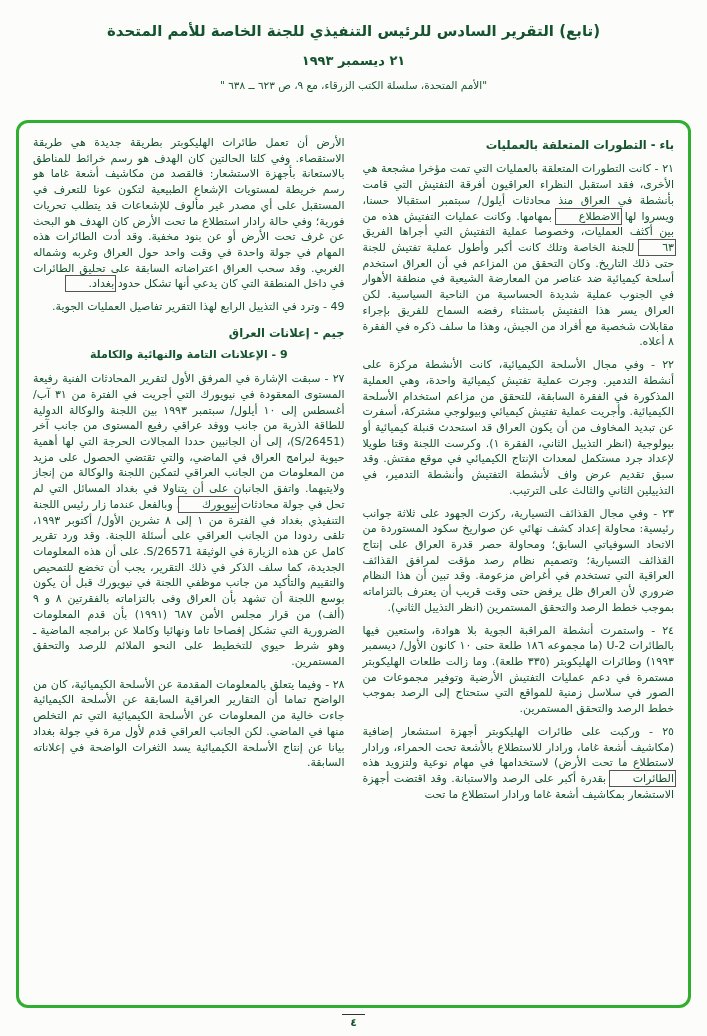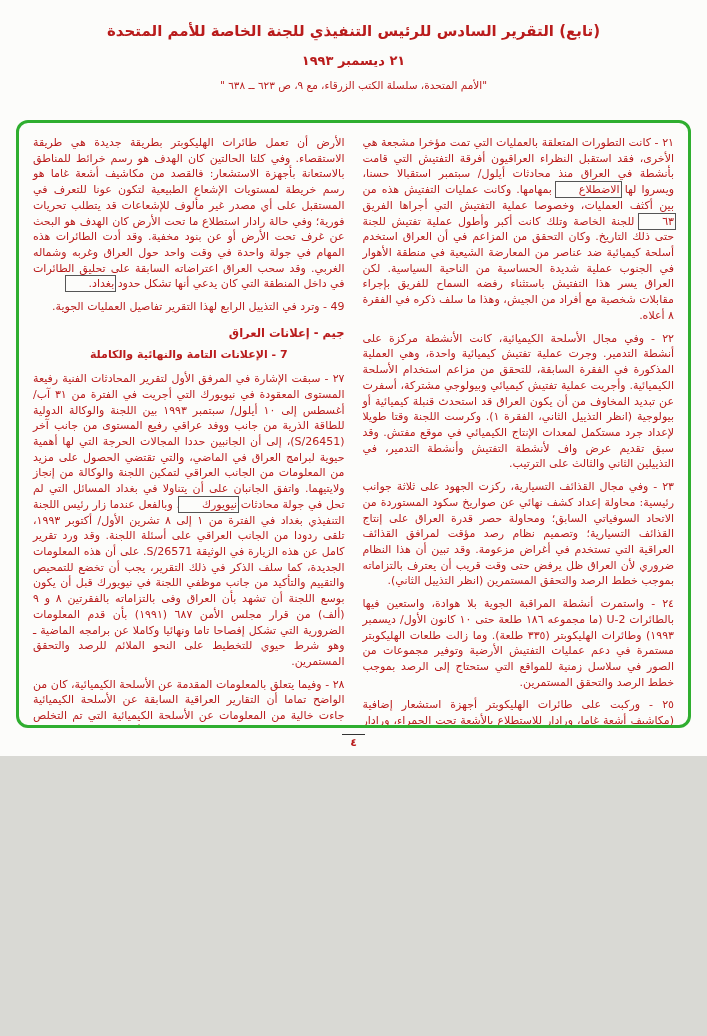--- a/index.html
+++ b/index.html
@@ -1,20 +1,20 @@
 <!DOCTYPE html>
 <html lang="ar"><head>
 <meta charset="utf-8">
 <style>
   * { box-sizing: border-box; }
   html, body { margin: 0; padding: 0; }
   body { background: #d9d9d4; font-family: "DejaVu Sans", sans-serif; }
   .page {
-    width: 707px; height: 756px; margin: 0 auto; position: relative;
-    background: #fcfcfa; color: #b91c1c; overflow: hidden;
+    width: 707px; height: 1036px; margin: 0 auto; position: relative;
+    background: #fcfcfa; color: #14532d; overflow: hidden;
   }
   .doc-header { text-align: center; padding-top: 22px; }
   .doc-title { font-size: 15px; font-weight: bold; }
   .doc-date { font-size: 13px; font-weight: bold; margin-top: 13px; letter-spacing: 2px; text-align: center; }
   .doc-source { font-size: 10.5px; margin-top: 11px; }
   .content-frame {
     position: absolute; left: 16px; right: 16px; top: 120px; bottom: 28px;
     border: 3px solid #2fae2f; border-radius: 12px;
     padding: 12px 14px; overflow: hidden; background: #fcfcfa;
   }
@@ -39,32 +39,33 @@
   <header class="doc-header" dir="rtl">
     <div class="doc-title">(تابع) التقرير السادس للرئيس التنفيذي للجنة الخاصة للأمم المتحدة</div>
     <div class="doc-date">٢١ ديسمبر ١٩٩٣</div>
     <div class="doc-source">"الأمم المتحدة، سلسلة الكتب الزرقاء، مع ٩، ص ٦٢٣ ــ ٦٣٨ "</div>
   </header>
 
   <main class="content-frame" style="border-color: rgb(47, 174, 47);">
     <div class="columns" dir="rtl">
 
       <section class="col col-right">
+        <h2 class="sec-heading">باء -  التطورات المتعلقة بالعمليات</h2>
         <p class="para">٢١ -  كانت التطورات المتعلقة بالعمليات التي تمت مؤخرا مشجعة هي الأخرى، فقد استقبل النظراء العراقيون أفرقة التفتيش التي قامت بأنشطة في العراق منذ محادثات أيلول/ سبتمبر استقبالا حسنا، ويسروا لها <span class="boxed">الاضطلاع</span> بمهامها. وكانت عمليات التفتيش هذه من بين أكثف العمليات، وخصوصا عملية التفتيش التي أجراها الفريق <span class="boxed">٦٣</span> للجنة الخاصة وتلك كانت أكبر وأطول عملية تفتيش للجنة حتى ذلك التاريخ. وكان التحقق من المزاعم في أن العراق استخدم أسلحة كيميائية ضد عناصر من المعارضة الشيعية في منطقة الأهوار في الجنوب عملية شديدة الحساسية من الناحية السياسية. لكن العراق يسر هذا التفتيش باستثناء رفضه السماح للفريق بإجراء مقابلات شخصية مع أفراد من الجيش، وهذا ما سلف ذكره في الفقرة ٨ أعلاه.</p>
         <p class="para">٢٢ -  وفي مجال الأسلحة الكيميائية، كانت الأنشطة مركزة على أنشطة التدمير. وجرت عملية تفتيش كيميائية واحدة، وهي العملية المذكورة في الفقرة السابقة، للتحقق من مزاعم استخدام الأسلحة الكيميائية. وأجريت عملية تفتيش كيميائي وبيولوجي مشتركة، أسفرت عن تبديد المخاوف من أن يكون العراق قد استحدث قنبلة كيميائية أو بيولوجية (انظر التذييل الثاني، الفقرة ١). وكرست اللجنة وقتا طويلا لإعداد جرد مستكمل لمعدات الإنتاج الكيميائي في موقع مفتش. وقد سبق تقديم عرض واف لأنشطة التفتيش وأنشطة التدمير، في التذييلين الثاني والثالث على الترتيب.</p>
         <p class="para">٢٣ -  وفي مجال القذائف التسيارية، ركزت الجهود على ثلاثة جوانب رئيسية: محاولة إعداد كشف نهائي عن صواريخ سكود المستوردة من الاتحاد السوفياتي السابق؛ ومحاولة حصر قدرة العراق على إنتاج القذائف التسيارية؛ وتصميم نظام رصد مؤقت لمرافق القذائف العراقية التي تستخدم في أغراض مزعومة. وقد تبين أن هذا النظام ضروري لأن العراق ظل يرفض حتى وقت قريب أن يعترف بالتزاماته بموجب خطط الرصد والتحقق المستمرين (انظر التذييل الثاني).</p>
         <p class="para">٢٤ -  واستمرت أنشطة المراقبة الجوية بلا هوادة، واستعين فيها بالطائرات U-2 (ما مجموعه ١٨٦ طلعة حتى ١٠ كانون الأول/ ديسمبر ١٩٩٣) وطائرات الهليكوبتر (٣٣٥ طلعة). وما زالت طلعات الهليكوبتر مستمرة في دعم عمليات التفتيش الأرضية وتوفير مجموعات من الصور في سلاسل زمنية للمواقع التي ستحتاج إلى الرصد بموجب خطط الرصد والتحقق المستمرين.</p>
         <p class="para">٢٥ -  وركبت على طائرات الهليكوبتر أجهزة استشعار إضافية (مكاشيف أشعة غاما، ورادار للاستطلاع بالأشعة تحت الحمراء، ورادار لاستطلاع ما تحت الأرض) لاستخدامها في مهام نوعية ولتزويد هذه <span class="boxed">الطائرات</span> بقدرة أكبر على الرصد والاستبانة. وقد اقتضت أجهزة الاستشعار بمكاشيف أشعة غاما ورادار استطلاع ما تحت</p>
       </section>
 
       <section class="col col-left">
         <p class="para">الأرض أن تعمل طائرات الهليكوبتر بطريقة جديدة هي طريقة الاستقصاء. وفي كلتا الحالتين كان الهدف هو رسم خرائط للمناطق بالاستعانة بأجهزة الاستشعار: فالقصد من مكاشيف أشعة غاما هو رسم خريطة لمستويات الإشعاع الطبيعية لتكون عونا للتعرف في المستقبل على أي مصدر غير مألوف للإشعاعات قد يتطلب تحريات فورية؛ وفي حالة رادار استطلاع ما تحت الأرض كان الهدف هو البحث عن غرف تحت الأرض أو عن بنود مخفية. وقد أدت الطائرات هذه المهام في جولة واحدة في وقت واحد حول العراق وغربه وشماله الغربي. وقد سحب العراق اعتراضاته السابقة على تحليق الطائرات في داخل المنطقة التي كان يدعي أنها تشكل حدود <span class="boxed">بغداد.</span></p>
         <p class="para">49 -  وترد في التذييل الرابع لهذا التقرير تفاصيل العمليات الجوية.</p>
         <h2 class="sec-heading">جيم -  إعلانات العراق</h2>
-        <h3 class="sub-heading">7 -  الإعلانات التامة والنهائية والكاملة</h3>
+        <h3 class="sub-heading">9 -  الإعلانات التامة والنهائية والكاملة</h3>
         <p class="para">٢٧ -  سبقت الإشارة في المرفق الأول لتقرير المحادثات الفنية رفيعة المستوى المعقودة في نيويورك التي أجريت في الفترة من ٣١ آب/ أغسطس إلى ١٠ أيلول/ سبتمبر ١٩٩٣ بين اللجنة والوكالة الدولية للطاقة الذرية من جانب ووفد عراقي رفيع المستوى من جانب آخر (S/26451)، إلى أن الجانبين حددا المجالات الحرجة التي لها أهمية حيوية لبرامج العراق في الماضي، والتي تقتضي الحصول على مزيد من المعلومات من الجانب العراقي لتمكين اللجنة والوكالة من إنجاز ولايتيهما. واتفق الجانبان على أن يتناولا في بغداد المسائل التي لم تحل في جولة محادثات <span class="boxed">نيويورك</span>. وبالفعل عندما زار رئيس اللجنة التنفيذي بغداد في الفترة من ١ إلى ٨ تشرين الأول/ أكتوبر ١٩٩٣، تلقى ردودا من الجانب العراقي على أسئلة اللجنة. وقد ورد تقرير كامل عن هذه الزيارة في الوثيقة S/26571. على أن هذه المعلومات الجديدة، كما سلف الذكر في ذلك التقرير، يجب أن تخضع للتمحيص والتقييم والتأكيد من جانب موظفي اللجنة في نيويورك قبل أن يكون بوسع اللجنة أن تشهد بأن العراق وفى بالتزاماته بالفقرتين ٨ و ٩ (ألف) من قرار مجلس الأمن ٦٨٧ (١٩٩١) بأن قدم المعلومات الضرورية التي تشكل إفصاحا تاما ونهائيا وكاملا عن برامجه الماضية ـ وهو شرط حيوي للتخطيط على النحو الملائم للرصد والتحقق المستمرين.</p>
         <p class="para">٢٨ -  وفيما يتعلق بالمعلومات المقدمة عن الأسلحة الكيميائية، كان من الواضح تماما أن التقارير العراقية السابقة عن الأسلحة الكيميائية جاءت خالية من المعلومات عن الأسلحة الكيميائية التي تم التخلص منها في الماضي. لكن الجانب العراقي قدم لأول مرة في جولة بغداد بيانا عن إنتاج الأسلحة الكيميائية يسد الثغرات الواضحة في إعلاناته السابقة.</p>
       </section>
 
     </div>
   </main>
 
   <footer class="doc-footer">
     <span class="page-num">٤</span>
   </footer>

